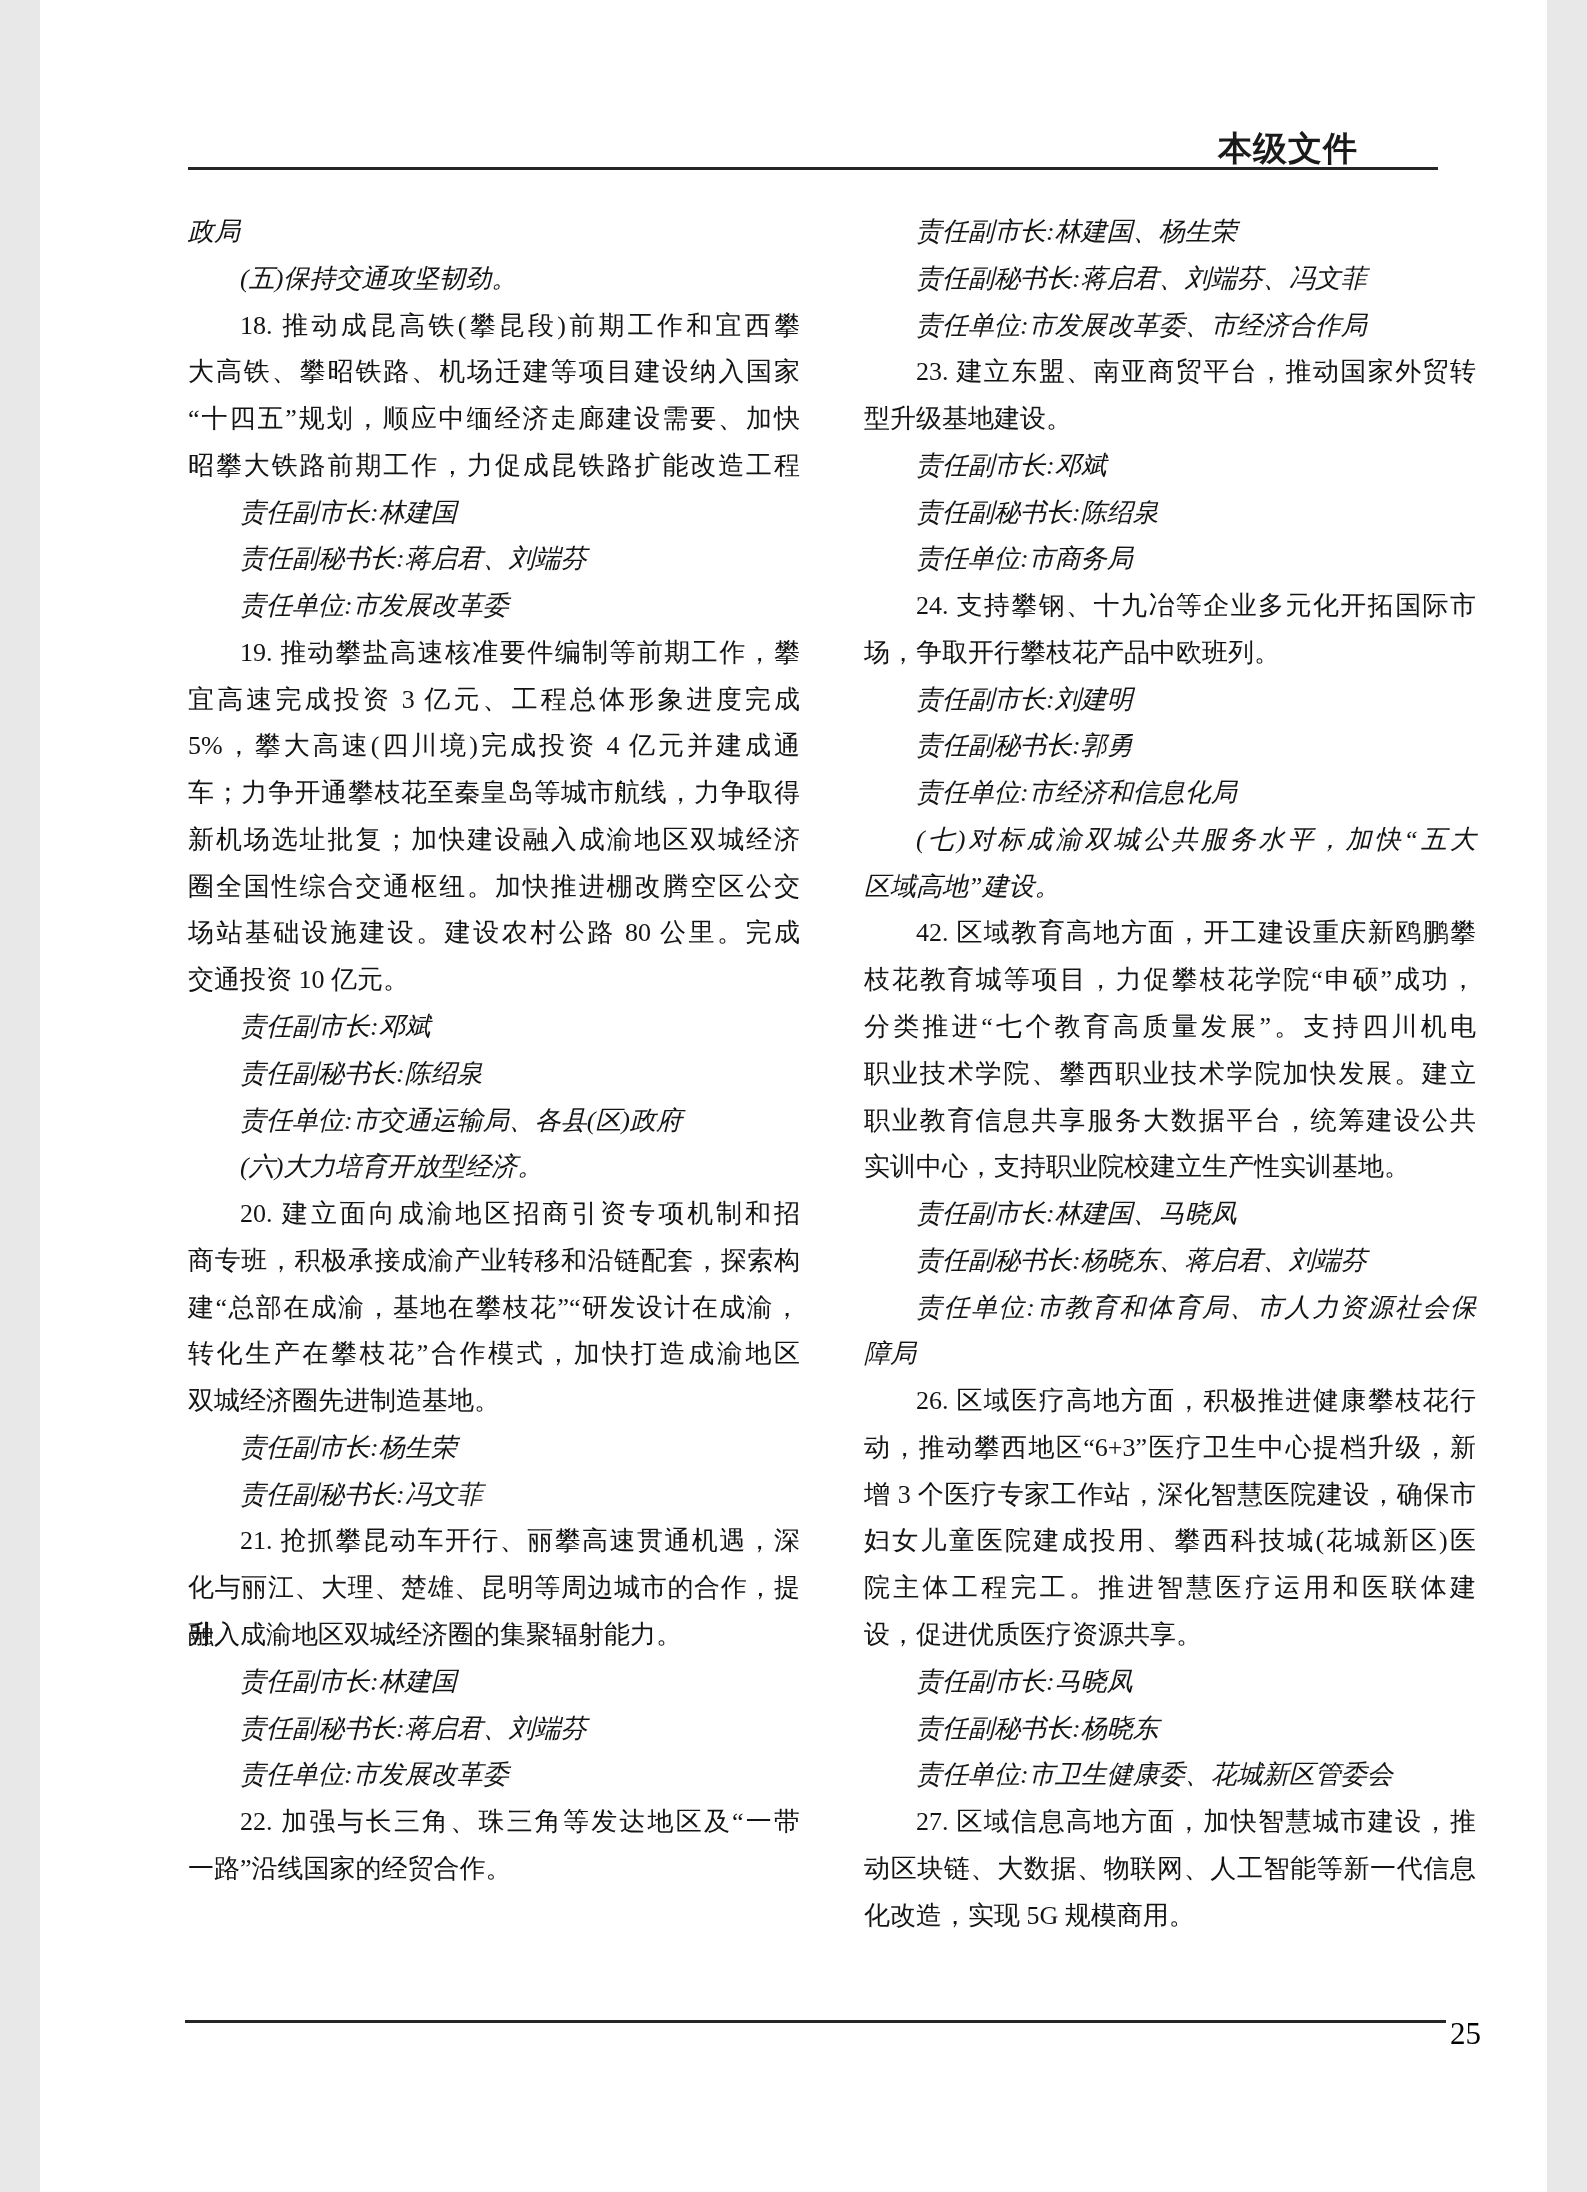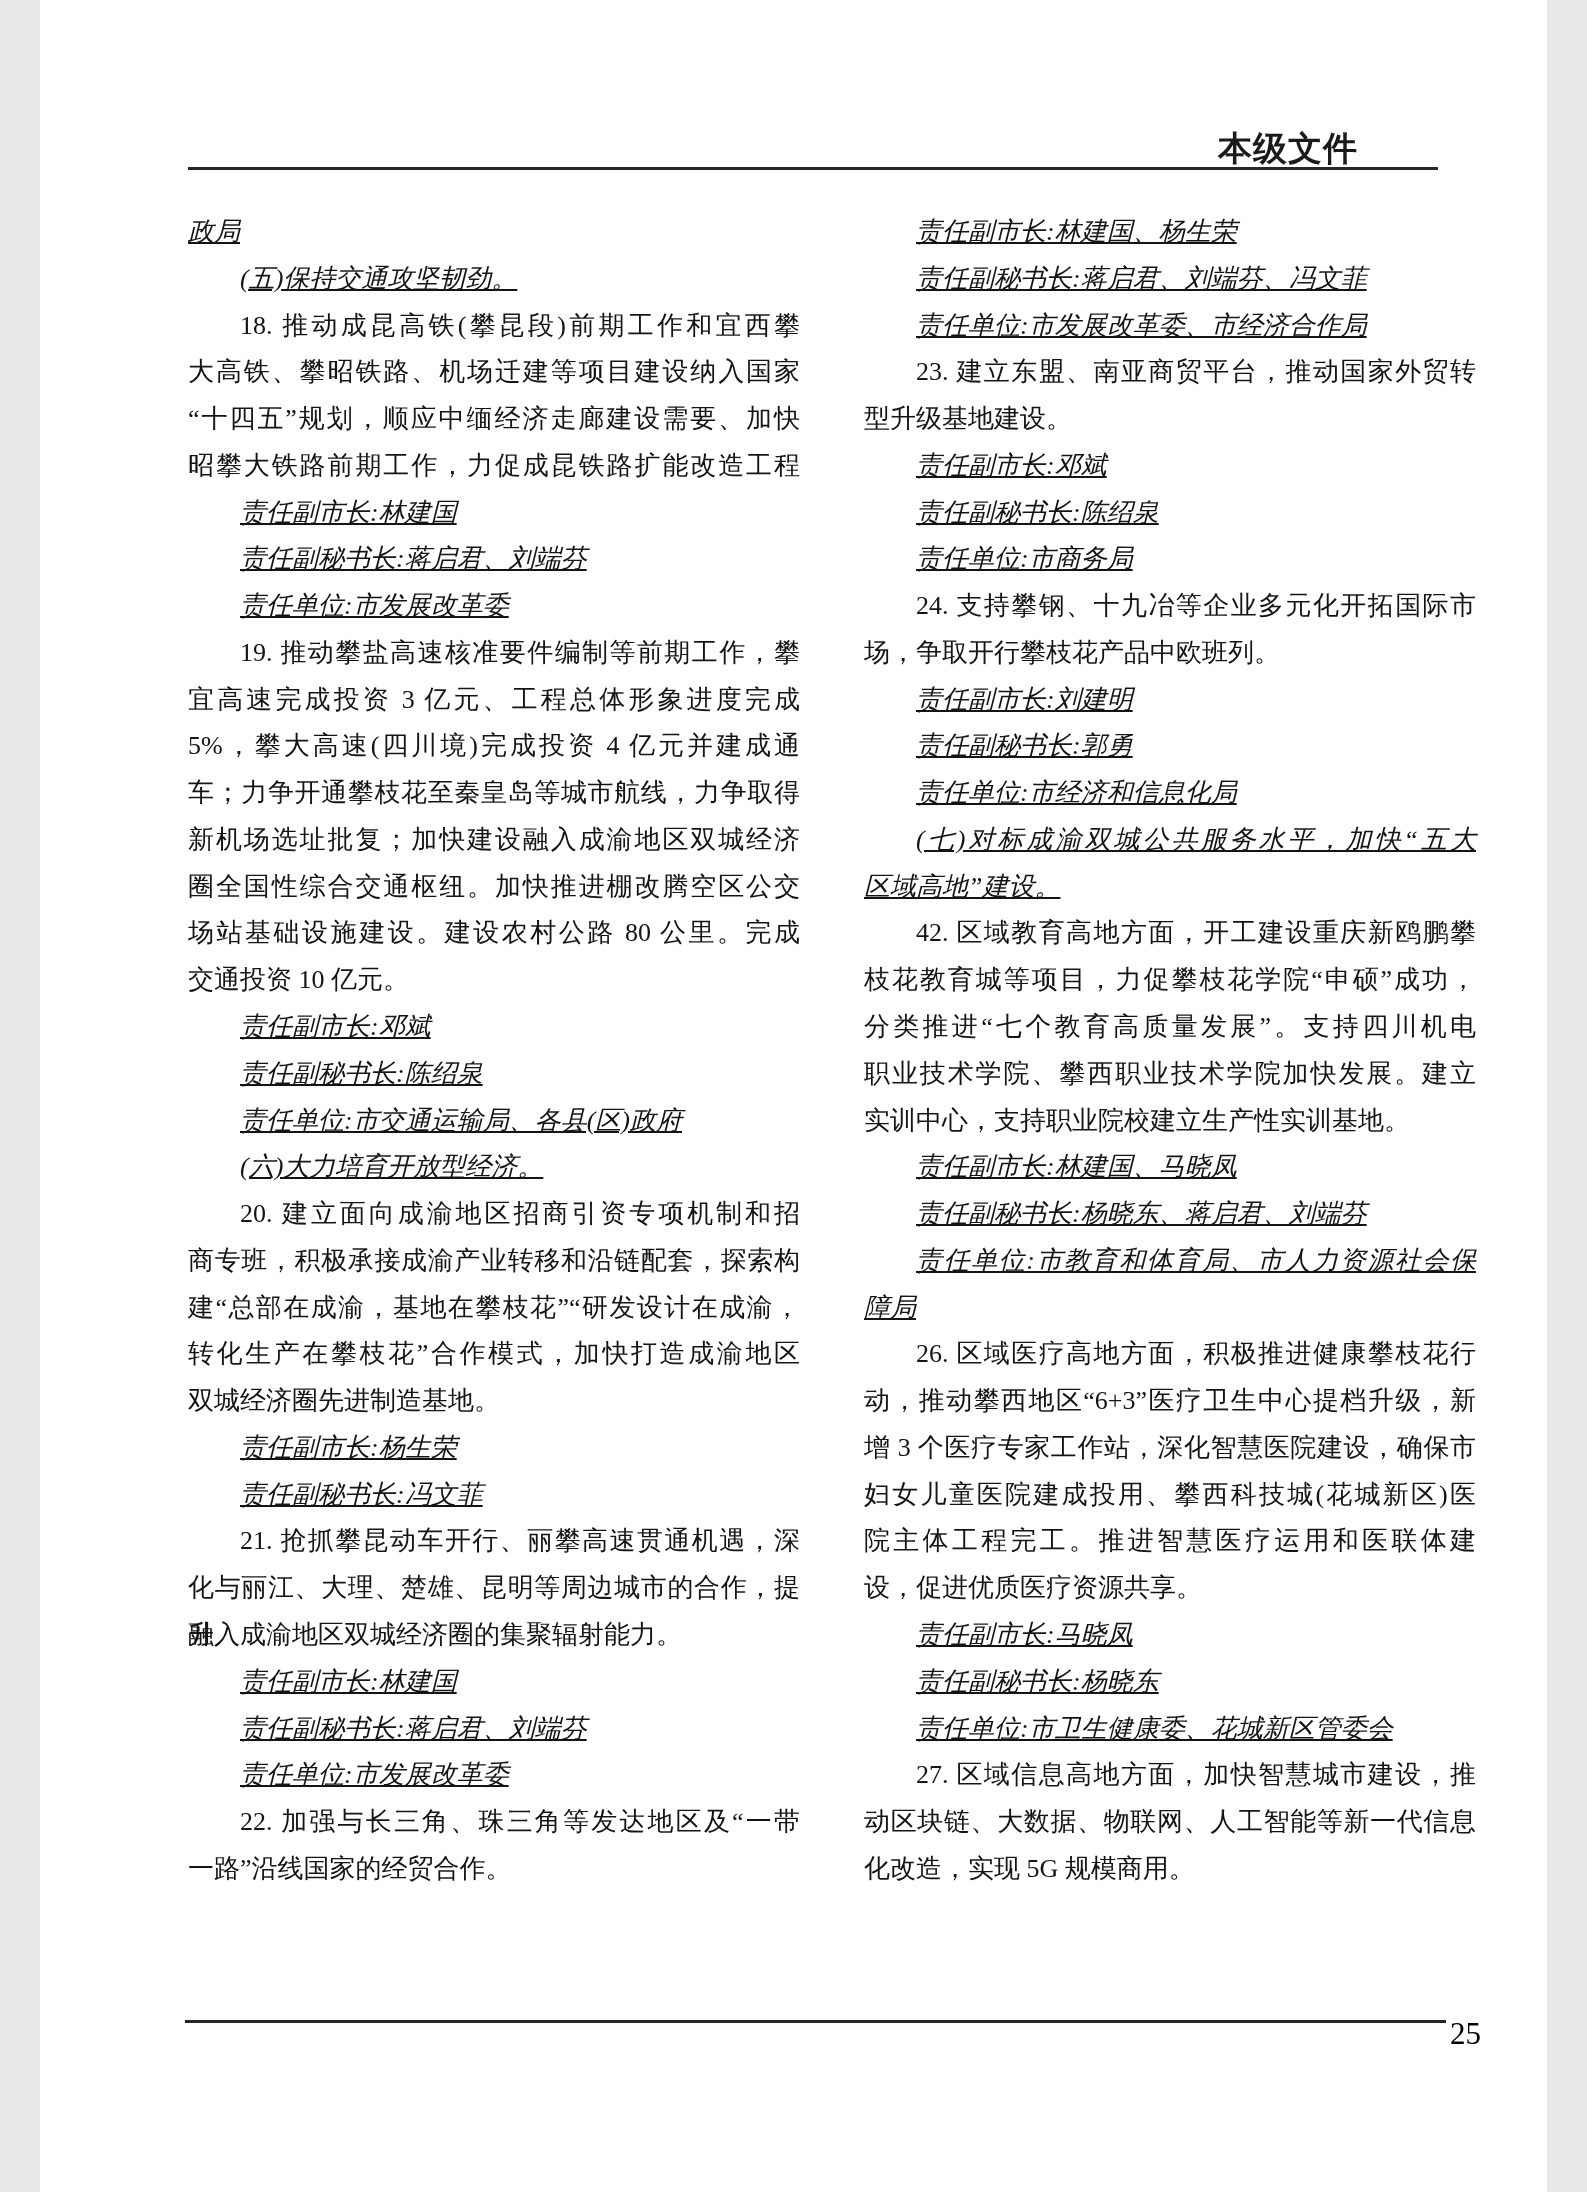--- a/index.html
+++ b/index.html
@@ -30,21 +30,21 @@
   .col-right{left:824px;}
   .line{height:46.78px;overflow:visible;white-space:nowrap;text-align:left;}
   .line.fill{
     white-space:normal;
     text-align:justify;
     text-align-last:justify;
     text-justify:inter-character;
     word-break:break-all;
   }
   .line.indent{text-indent:2em;}
-  .t-resp,.t-section{font-style:italic;text-decoration:underline;}
+  .t-resp,.t-section{font-style:italic;}
   .footer-rule{
     position:absolute;left:145px;top:2020px;
     width:1261px;height:3px;background:#262626;
   }
   .page-number{
     position:absolute;left:1410px;top:2017px;
     font-size:31px;line-height:34px;color:#000000;
   }
 </style>
 </head>
@@ -110,20 +110,21 @@
       <div class="line t-body">场，争取开行攀枝花产品中欧班列。</div>
       <div class="line t-resp indent">责任副市长:刘建明</div>
       <div class="line t-resp indent">责任副秘书长:郭勇</div>
       <div class="line t-resp indent">责任单位:市经济和信息化局</div>
       <div class="line t-section indent fill">(七)对标成渝双城公共服务水平，加快“五大</div>
       <div class="line t-section">区域高地”建设。</div>
       <div class="line t-body indent fill">42. 区域教育高地方面，开工建设重庆新鸥鹏攀</div>
       <div class="line t-body fill">枝花教育城等项目，力促攀枝花学院“申硕”成功，</div>
       <div class="line t-body fill">分类推进“七个教育高质量发展”。支持四川机电</div>
       <div class="line t-body fill">职业技术学院、攀西职业技术学院加快发展。建立</div>
+      <div class="line t-body fill">职业教育信息共享服务大数据平台，统筹建设公共</div>
       <div class="line t-body">实训中心，支持职业院校建立生产性实训基地。</div>
       <div class="line t-resp indent">责任副市长:林建国、马晓凤</div>
       <div class="line t-resp indent">责任副秘书长:杨晓东、蒋启君、刘端芬</div>
       <div class="line t-resp indent fill">责任单位:市教育和体育局、市人力资源社会保</div>
       <div class="line t-resp">障局</div>
       <div class="line t-body indent fill">26. 区域医疗高地方面，积极推进健康攀枝花行</div>
       <div class="line t-body fill">动，推动攀西地区“6+3”医疗卫生中心提档升级，新</div>
       <div class="line t-body fill">增 3 个医疗专家工作站，深化智慧医院建设，确保市</div>
       <div class="line t-body fill">妇女儿童医院建成投用、攀西科技城(花城新区)医</div>
       <div class="line t-body fill">院主体工程完工。推进智慧医疗运用和医联体建</div>

